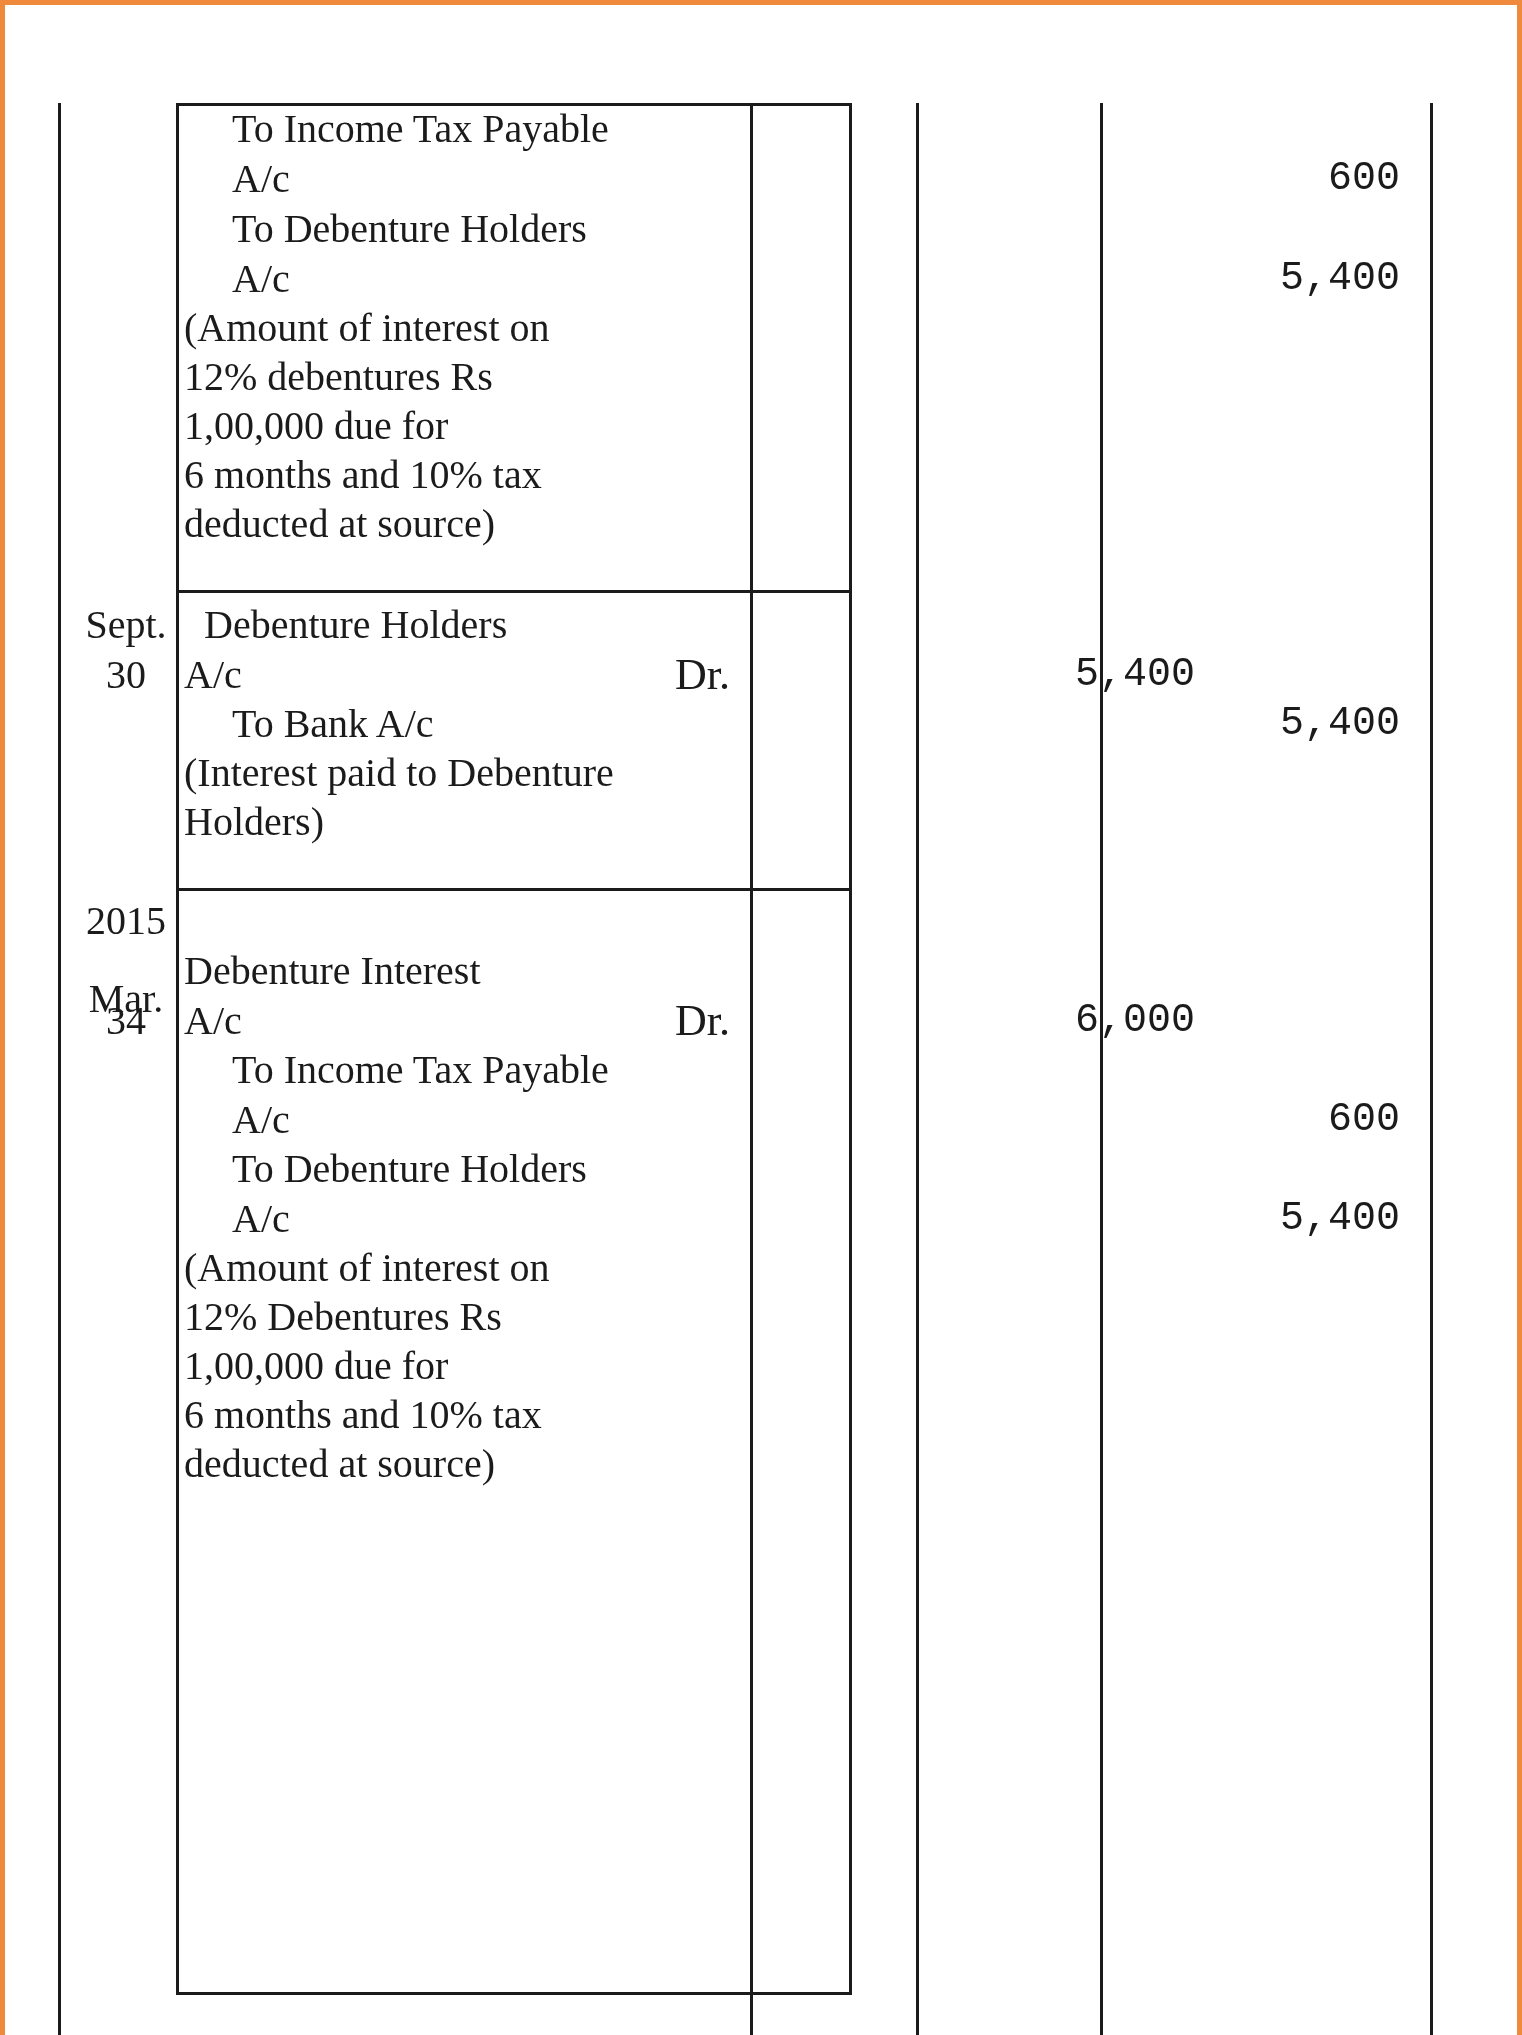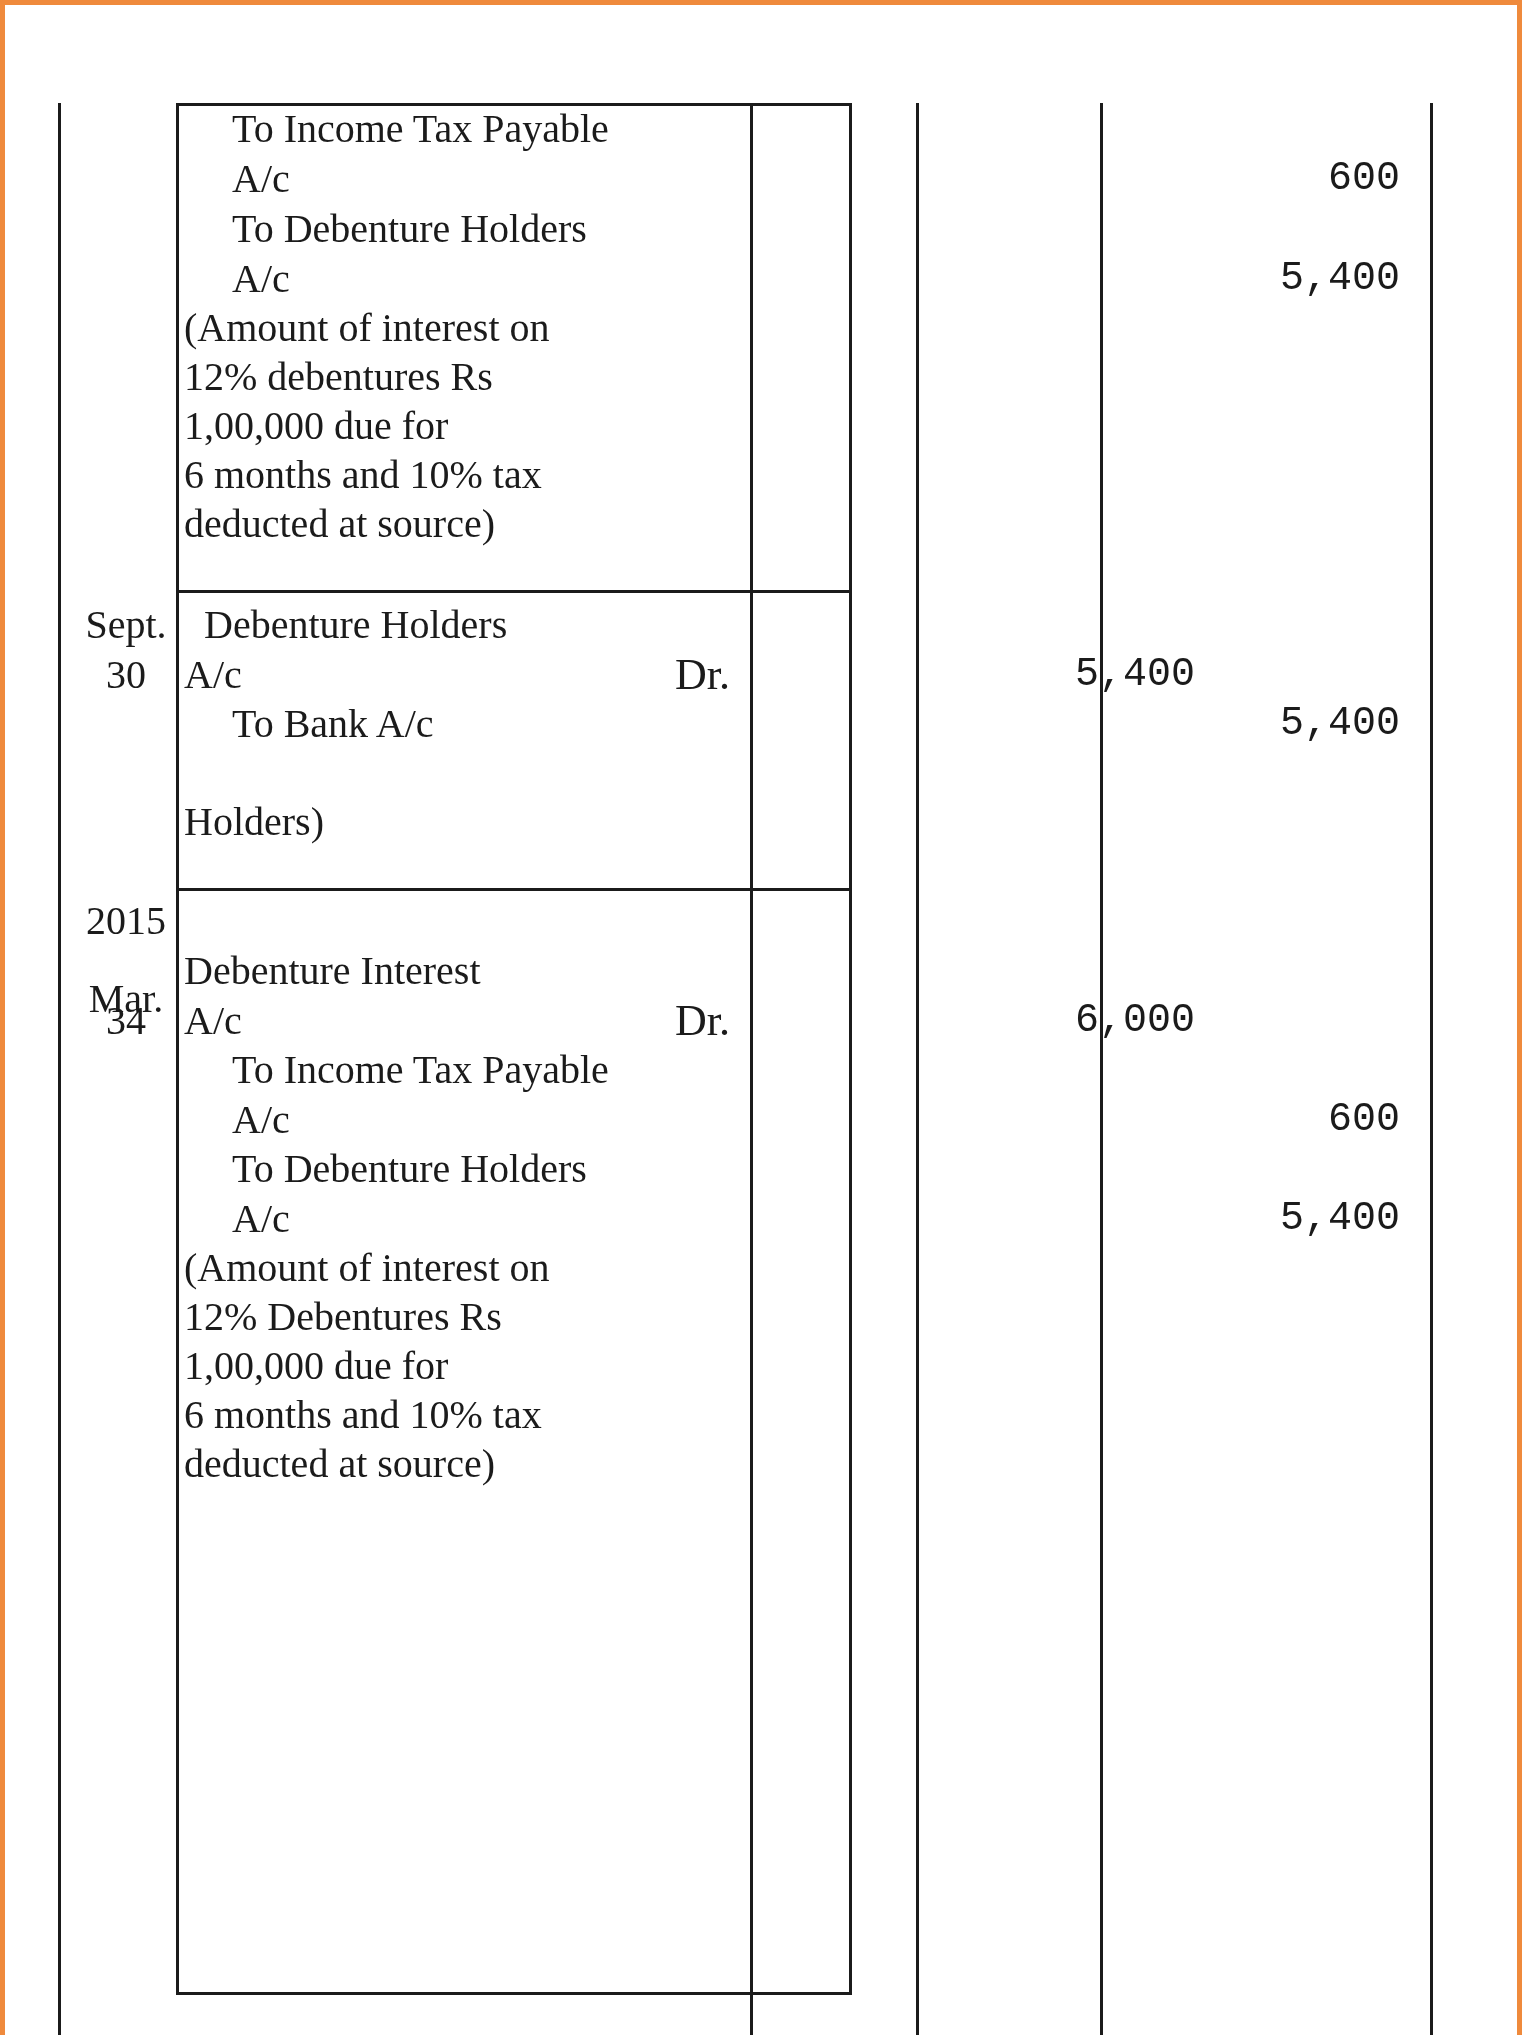--- a/index.html
+++ b/index.html
@@ -132,20 +132,21 @@
 
   <div class="cell particulars-cell ind0" style="left:184px; top:600px;margin-left:20px;">Debenture Holders</div>
 
   <div class="cell particulars-cell ind0" style="left:184px; top:650px;">A/c</div>
   <div class="dr-mark" style="left:560px; top:650px; width:285px;">Dr.</div>
   <div class="cell amount-cell" style="left:930px; top:650px; width:265px;">5,400</div>
 
   <div class="cell particulars-cell ind1" style="left:184px; top:699px;">To Bank A/c</div>
   <div class="cell amount-cell" style="left:1130px; top:699px; width:270px;">5,400</div>
 
+  <div class="cell particulars-cell ind0" style="left:184px; top:748px;">(Interest paid to Debenture</div>
   <div class="cell particulars-cell ind0" style="left:184px; top:797px;">Holders)</div>
 
   <div class="cell date-cell" style="left:58px; top:896px;">2015</div>
   <div class="cell date-cell" style="left:58px; top:946px;margin-top:28px;">Mar.</div>
   <div class="cell date-cell" style="left:58px; top:996px;">34</div>
 
   <div class="cell particulars-cell ind0" style="left:184px; top:946px;">Debenture Interest</div>
 
   <div class="cell particulars-cell ind0" style="left:184px; top:996px;">A/c</div>
   <div class="dr-mark" style="left:560px; top:996px; width:285px;">Dr.</div>

